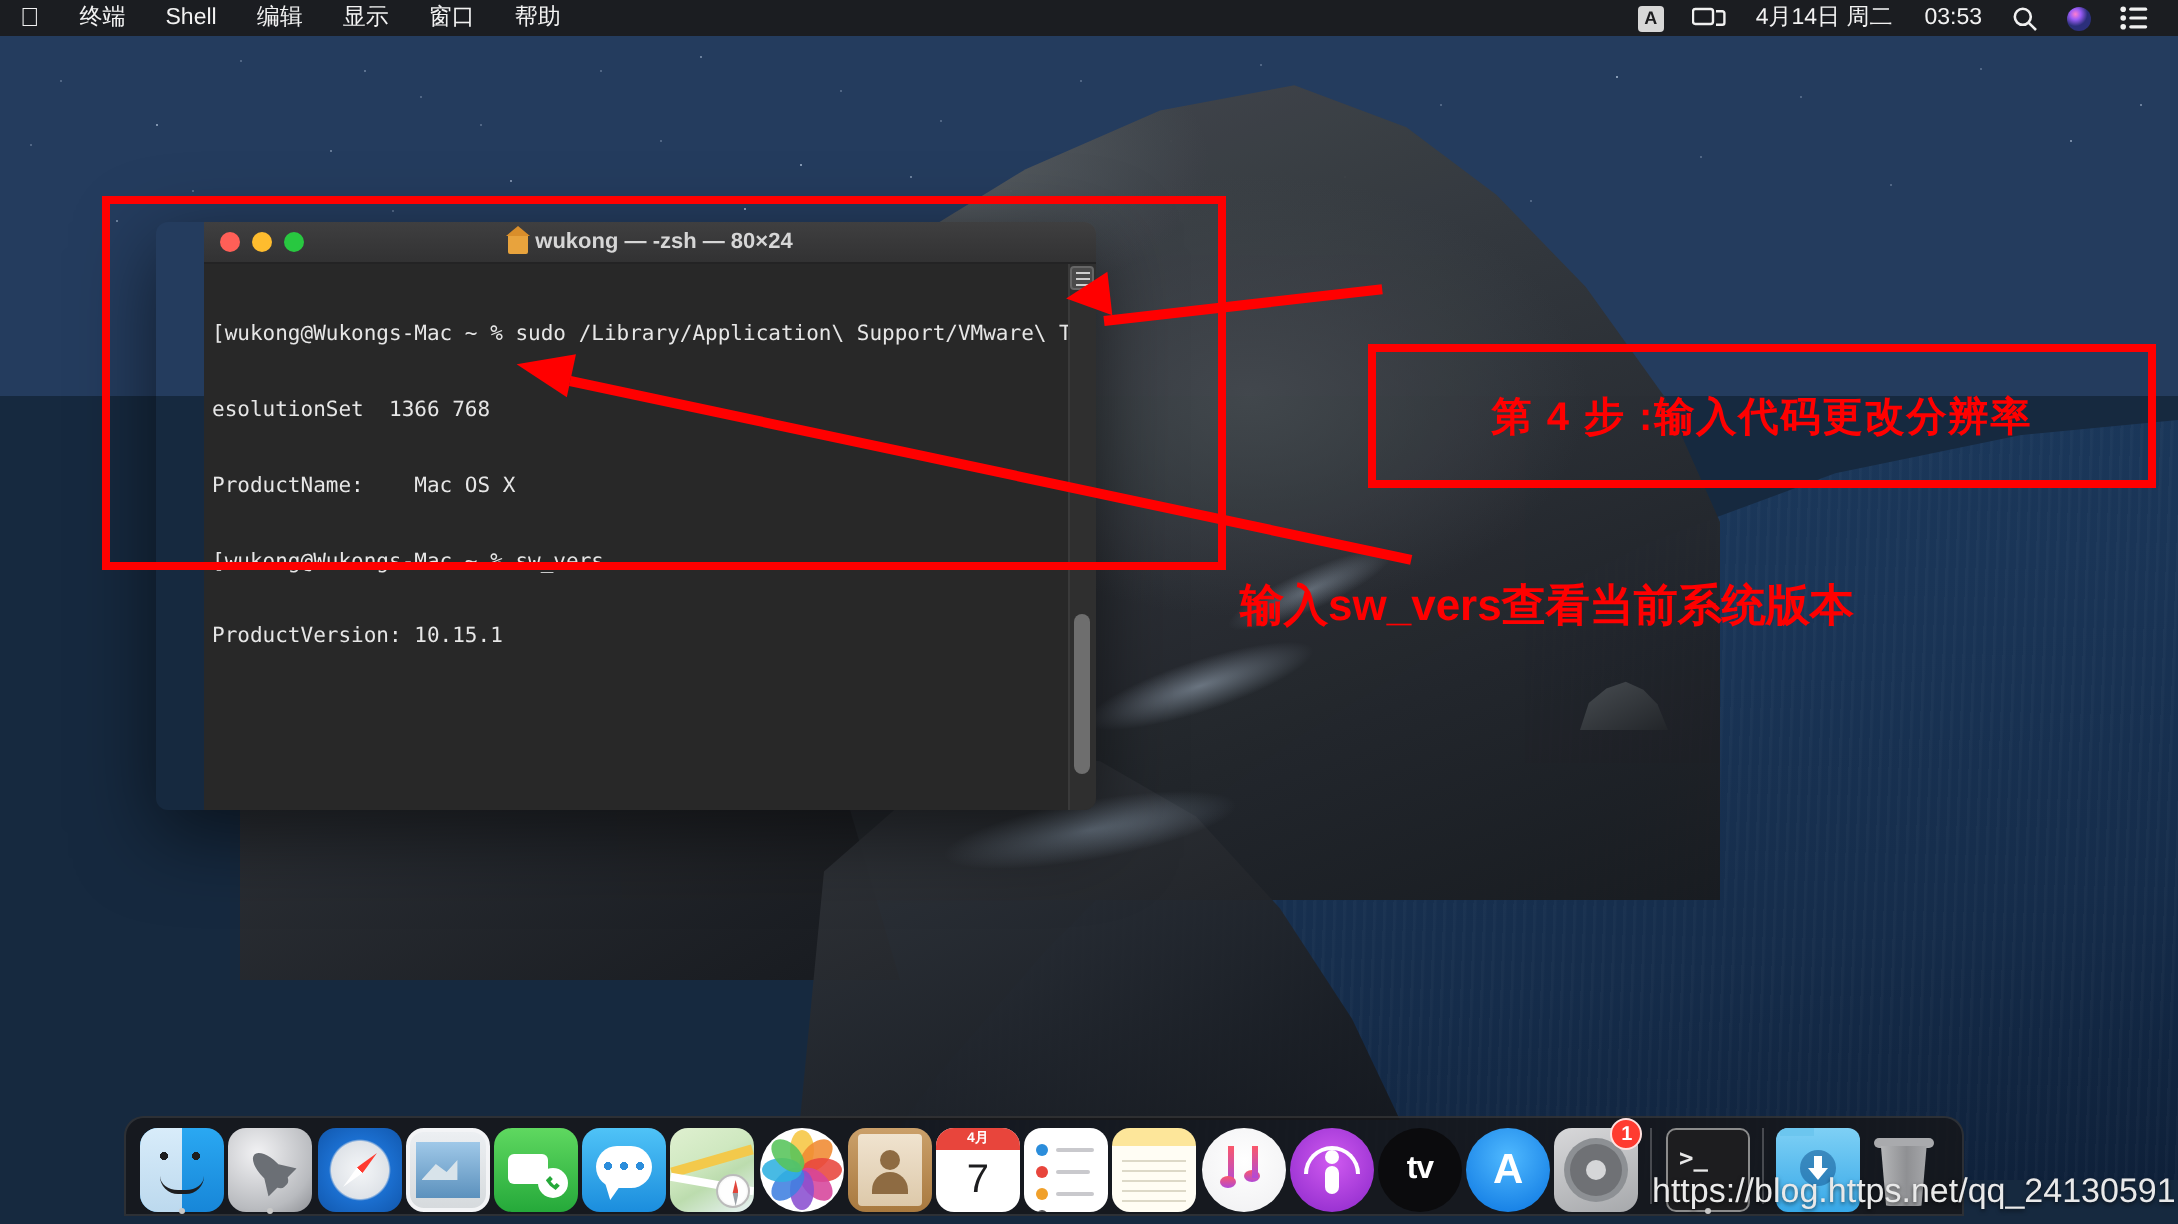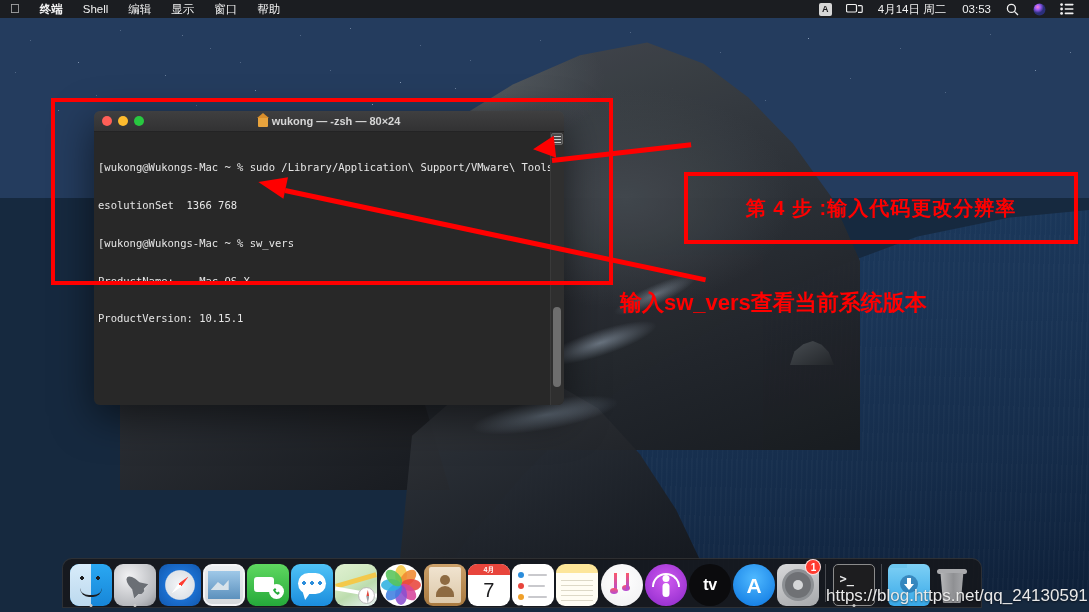--- a/index.html
+++ b/index.html
@@ -82,36 +82,37 @@
   #menubar{
     position:absolute; left:0; top:0; width:1089px; height:18px;
     background:rgba(28,28,30,.92);
     display:flex; align-items:center;
     color:#f2f2f2; font-size:11.5px;
     z-index:50;
   }
   #menubar .left{ display:flex; align-items:center; gap:0px; padding-left:8px; }
   #menubar .right{ margin-left:auto; display:flex; align-items:center; gap:0px; padding-right:8px; }
   .mi{ padding:0 10px; line-height:18px; white-space:nowrap; cursor:default; }
-  .mi.bold{ font-weight:bold; }
+  .mi.bold{ font-weight:normal; }
   .apple{ padding:0 10px 0 2px; font-size:13px; line-height:18px; }
   .mbicon{ padding:0 7px; line-height:18px; display:flex; align-items:center; }
   .kbd-badge{
     display:inline-block; width:13px; height:13px; line-height:13px;
     background:#d7d7d7; color:#1c1c1e; text-align:center;
     font-size:9px; border-radius:2px; font-weight:bold;
   }
   .clock{ padding:0 8px; line-height:18px; white-space:nowrap; font-size:11.5px; }
 
   
   #terminal{
-    position:absolute; left:94px; top:111px; width:470px; height:294px;
+    position:absolute; left:78px; top:111px; width:470px; height:294px;
     border-radius:6px; overflow:hidden;
     box-shadow:0 12px 40px rgba(0,0,0,.55);
     z-index:20;
+    padding-left:24px;
   }
   #term-titlebar{
     height:21px; background:linear-gradient(180deg,#3f3f40,#323233);
     display:flex; align-items:center; position:relative;
     border-bottom:1px solid #232324;
   }
   .tl-lights{ display:flex; gap:6px; padding-left:8px; align-items:center; }
   .tl{ width:10px; height:10px; border-radius:50%; }
   .tl.red{ background:#ff5f57; }
   .tl.yellow{ background:#febc2e; }
@@ -459,22 +460,22 @@
       <span class="tl green"></span>
     </div>
     <div id="term-title">
       <span class="home-glyph"></span>
       <span>wukong — -zsh — 80×24</span>
     </div>
   </div>
   <div id="term-body">
     <div class="line">[wukong@Wukongs-Mac ~ % sudo /Library/Application\ Support/VMware\ Tools/vmware-r</div>
     <div class="line">esolutionSet  1366 768</div>
+    <div class="line">ProductName:    Mac OS X</div>
     <div class="line">[wukong@Wukongs-Mac ~ % sw_vers</div>
-    <div class="line">ProductName:    Mac OS X</div>
     <div class="line">ProductVersion: 10.15.1</div>
     
     
     <div id="term-scroll-track">
       <div id="term-scroll-thumb"></div>
       <div id="term-resize-btn"></div>
     </div>
   </div>
 </div>
 

